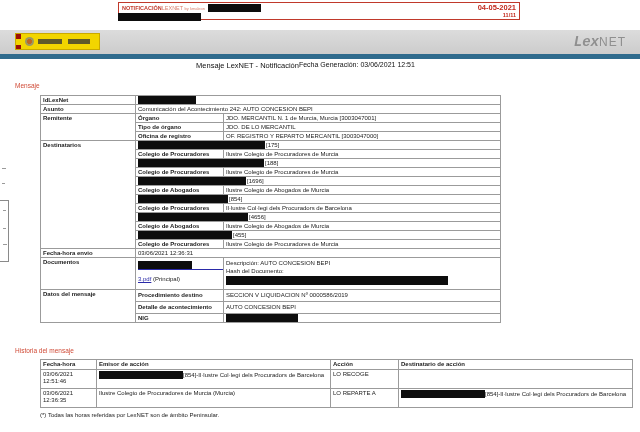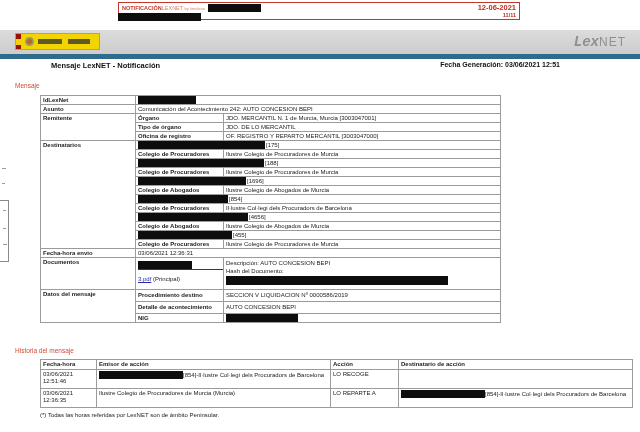--- a/index.html
+++ b/index.html
@@ -32,21 +32,21 @@
   .gov-txt1 { position:absolute; left:22px; top:5px; width:24px; height:5px; background:#3a3a34; opacity:.8; }
   .gov-txt2 { position:absolute; left:52px; top:5px; width:22px; height:5px; background:#3a3a34; opacity:.8; }
   .lexnet-logo { position:absolute; right:14px; top:2px; color:#8f8f8f; font-size:14px; line-height:18px; }
   .lexnet-logo .lex { font-family:Liberation Mono, monospace; font-style:italic; font-weight:bold; }
   .lexnet-logo .net { font-family:"Liberation Sans",sans-serif; letter-spacing:1px; font-size:12px; }
 
   .teal-bar { position:absolute; left:0; top:54px; width:640px; height:5px; background:#2f6b8d; }
 
   
   .titlebar { position:absolute; left:15px; top:61px; width:545px; display:flex;
-              justify-content:space-between; font-weight:bold; font-size:7.5px; color:#111;padding-left:36px; }
+              justify-content:center; font-weight:normal; font-size:7.5px; color:#111;padding-left:36px; }
   .titlebar .gen { font-size:7px; }
 
   .section-label { position:absolute; left:15px; color:#d04a36; font-size:6.5px; }
   .lbl-mensaje { top:82px; }
   .lbl-historia { top:347px; }
 
   
   table { border-collapse:collapse; table-layout:fixed; }
   td { border:1px solid #9b9b9b; font-size:6px; line-height:7px; padding:0 2px;
        vertical-align:middle; overflow:hidden; white-space:nowrap; }
@@ -83,21 +83,21 @@
 <body>
 
 <div class="notice-box">
   <div class="notice-brand">
     <b>NOTIFICACIÓN</b><span class="lt">LEXNET</span>
     <span class="tiny">by kmaleon</span>
   </div>
   <div class="nb-bar1"></div>
   <div class="nb-bar2"></div>
   <div class="notice-date">
-    <div class="d">12-06-2021</div>
+    <div class="d">04-05-2021</div>
     <div class="p">11/11</div>
   </div>
 </div>
 
 <div class="gray-band">
   <div class="gov-logo">
     <div class="gov-flagstripe"></div>
     <div class="gov-emblem"></div>
     <div class="gov-txt1"></div>
     <div class="gov-txt2"></div>

